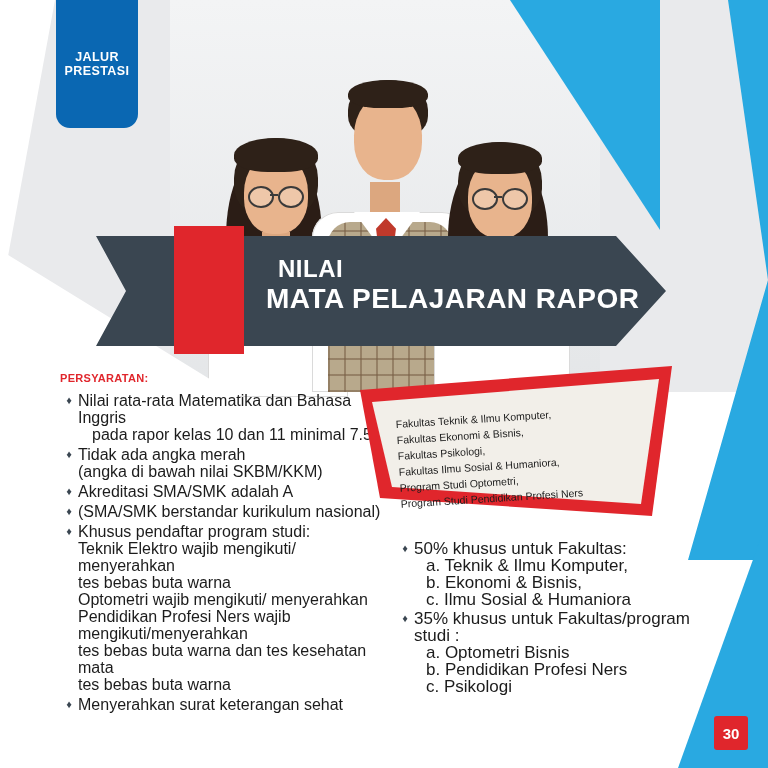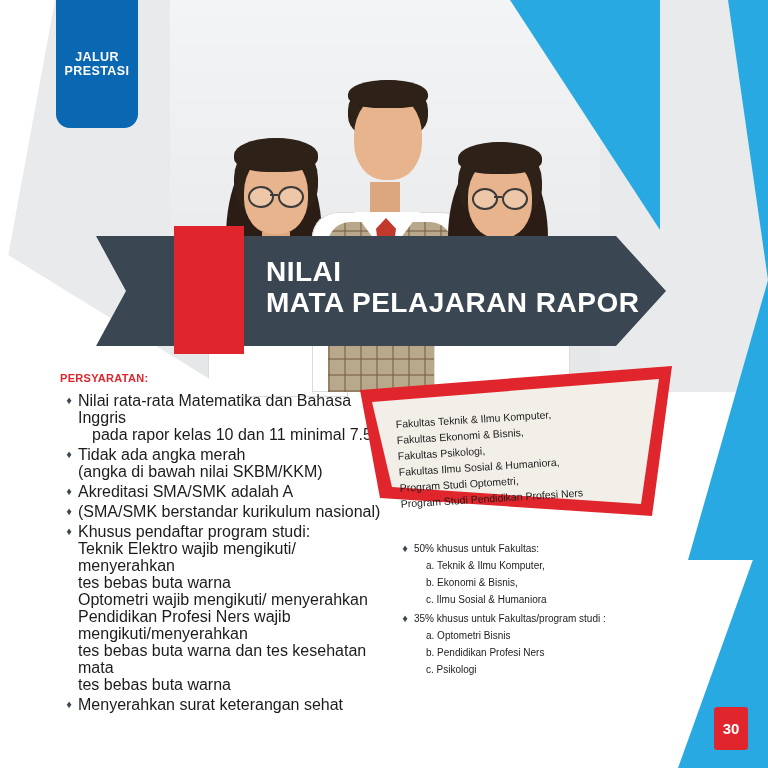--- a/index.html
+++ b/index.html
@@ -200,21 +200,21 @@
     width: 70px; height: 128px;
     background: #e0262c;
   }
   .banner-text {
     position: absolute;
     left: 170px; top: 20px;
     color: #ffffff;
     font-weight: bold;
     line-height: 1.12;
   }
-  .banner-text .t1 { font-size: 28px; letter-spacing: 0.5px; }
+  .banner-text .t1 { font-size: 24px; letter-spacing: 0.5px; margin-left: 12px; }
   .banner-text .t2 { font-size: 28px; letter-spacing: 0.5px; }
 
   
   .persyaratan {
     position: absolute;
     left: 60px; top: 372px;
     width: 330px;
   }
   .section-title {
     font-size: 11px;
@@ -283,33 +283,33 @@
     position: absolute;
     left: 396px; top: 540px;
     width: 330px;
   }
   .pot-item {
     display: flex;
     align-items: flex-start;
     margin-bottom: 2px;
   }
   .pot-lines div {
-    font-size: 10px;
+    font-size: 17px;
     color: #1c1c1c;
     line-height: 17px;
   }
   .pot-lines div.indent {
     padding-left: 12px;
   }
 
   
   .page-number {
     position: absolute;
     right: 20px; bottom: 18px;
-    width: 34px; height: 43px;
+    width: 34px; height: 34px;
     background: #e0262c;
     color: #ffffff;
     font-size: 15px;
     font-weight: bold;
     display: flex;
     align-items: center;
     justify-content: center;
     border-radius: 3px;
   }
 </style>

